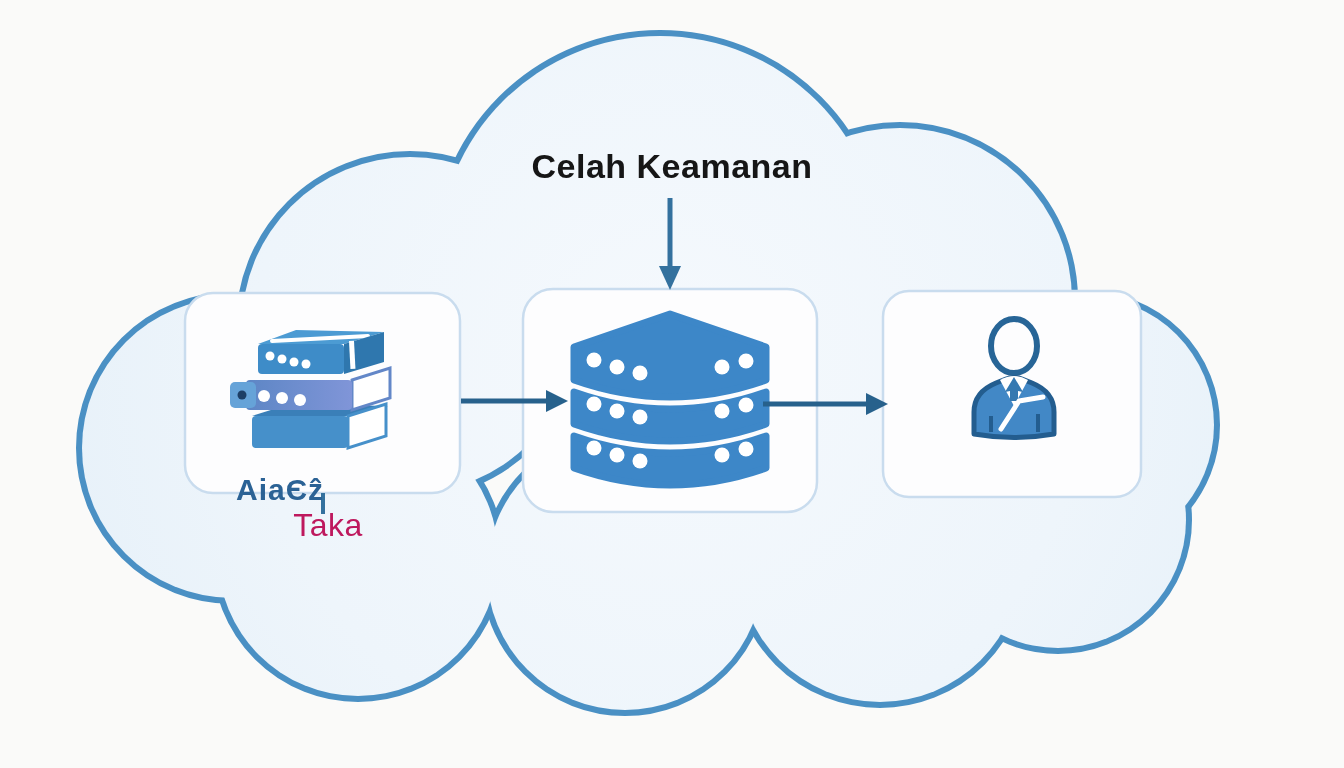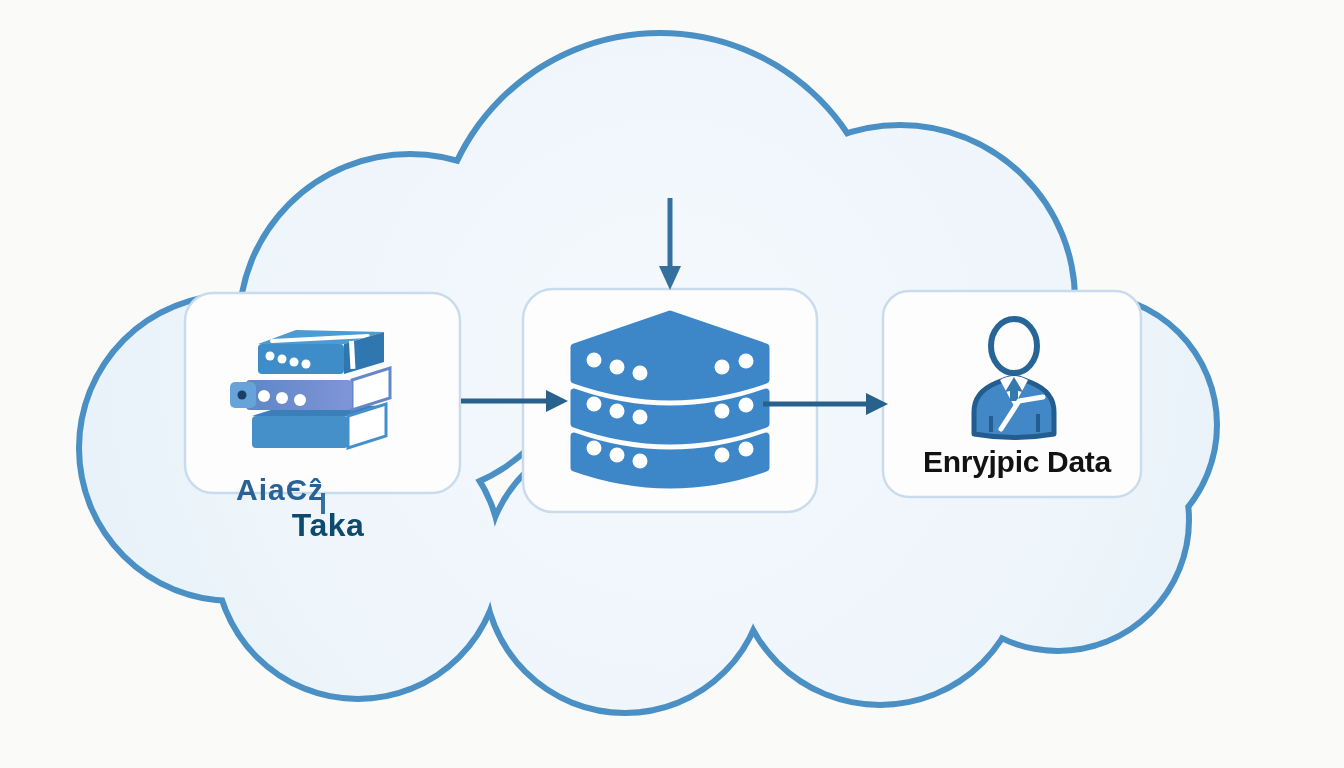--- a/index.html
+++ b/index.html
@@ -13,21 +13,21 @@
   .title{
     left:672px;top:149px;transform:translateX(-50%);
     font-size:34px;font-weight:700;color:#161616;letter-spacing:.5px;
   }
   .node-label-storage{
     left:236px;top:451px;
     font-size:30px;font-weight:700;color:#2b6295;letter-spacing:1px;margin-top:24px;
   }
   .node-caption-storage{
     left:328px;top:509px;transform:translateX(-50%);
-    font-size:32px;font-weight:700;color:#0c4a6e;letter-spacing:.5px;
+    font-size:32px;font-weight:400;color:#be185d;letter-spacing:.5px;
   }
   .node-label-user{
     left:1017px;top:447px;transform:translateX(-50%);
     font-size:30px;font-weight:700;color:#121212;letter-spacing:-.3px;
   }
 </style>
 </head>
 <body>
 
 <div class="stage">
@@ -146,17 +146,17 @@
       <line x1="461" y1="401" x2="550" y2="401" stroke="#27618c" stroke-width="5"></line>
       <polygon points="568,401 546,390 546,412" fill="#27618c"></polygon>
     </g>
     <g>
       <line x1="763" y1="404" x2="870" y2="404" stroke="#27618c" stroke-width="5"></line>
       <polygon points="888,404 866,393 866,415" fill="#27618c"></polygon>
     </g>
     <line x1="323" y1="493" x2="323" y2="514" stroke="#34719e" stroke-width="4"></line>
   </svg>
 
+  <div class="txt title">Celah Keamanan</div>
   <div class="txt node-label-storage">AiaЄẑ</div>
   <div class="txt node-caption-storage">Taka</div>
-  <div class="txt node-label-user">Enryjpic Data</div>
 
 </div>
 
 </body></html>

